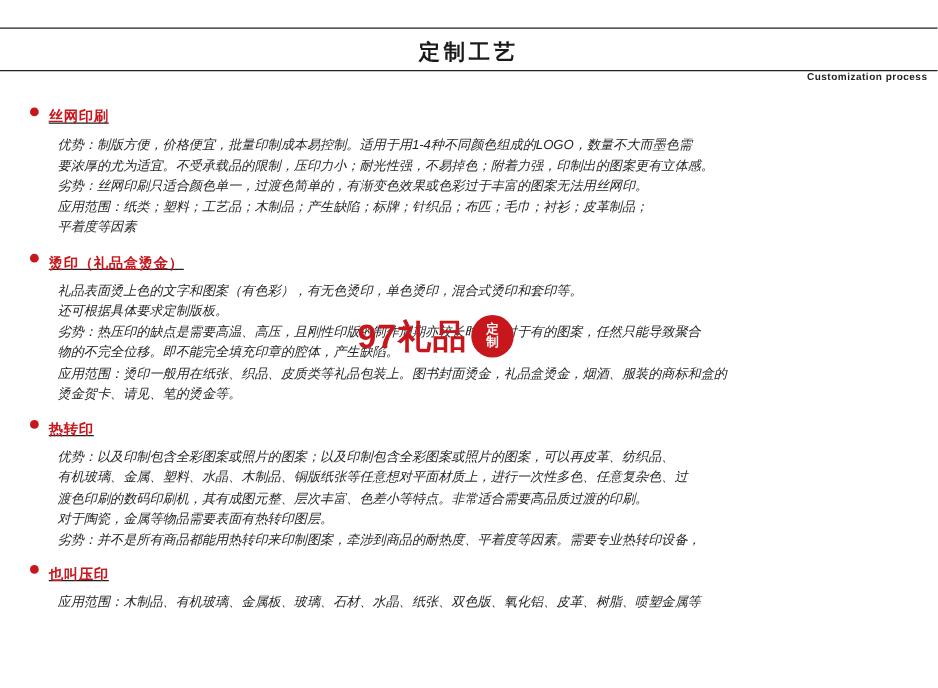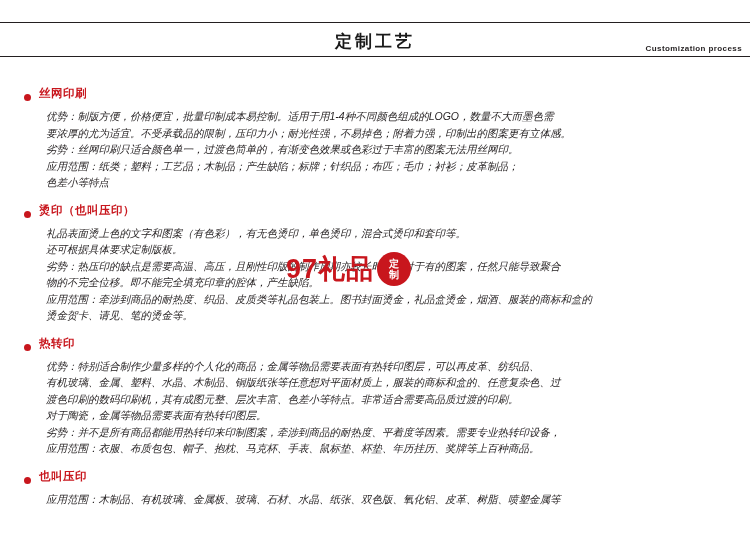--- a/index.html
+++ b/index.html
@@ -48,40 +48,41 @@
     left: 0;
     right: 0;
     text-align: center;
     font-size: 17px;
     font-weight: bold;
     letter-spacing: 3px;
     color: #1a1a1a;
   }
   .header-sub {
     position: absolute;
-    top: 44px;
+    top: 57px;
     right: 8px;
     font-size: 8px;
     font-weight: bold;
     letter-spacing: 0.4px;
     color: #231f20;
     text-align: center;
   }
   
   .content {
     position: relative;
     padding: 16px 14px 0 14px;
   }
   .section {
     margin-bottom: 12px;
   }
   .sec-head {
     display: flex;
-    align-items: flex-end;
+    align-items: flex-start;
     margin-bottom: 7px;
+    text-decoration: underline;
   }
   .bullet {
     width: 7px;
     height: 7px;
     border-radius: 50%;
     background: #c8161d;
     margin-right: 8px;
     margin-left: 10px;
     flex: 0 0 auto;
   }
@@ -154,51 +155,50 @@
     <div class="section">
       <div class="sec-head">
         <span class="bullet"></span>
         <span class="sec-title">丝网印刷</span>
       </div>
       <div class="body-lines">
         <div class="line">优势：制版方便，价格便宜，批量印制成本易控制。适用于用1-4种不同颜色组成的LOGO，数量不大而墨色需</div>
         <div class="line">要浓厚的尤为适宜。不受承载品的限制，压印力小；耐光性强，不易掉色；附着力强，印制出的图案更有立体感。</div>
         <div class="line">劣势：丝网印刷只适合颜色单一，过渡色简单的，有渐变色效果或色彩过于丰富的图案无法用丝网印。</div>
         <div class="line">应用范围：纸类；塑料；工艺品；木制品；产生缺陷；标牌；针织品；布匹；毛巾；衬衫；皮革制品；</div>
-        <div class="line">色差小等特点</div>
-      </div>
-    </div>
-
-    <div class="section">
-      <div class="sec-head">
-        <span class="bullet"></span>
-        <span class="sec-title">烫印（也叫压印）</span>
+        <div class="line">平着度等因素</div>
+      </div>
+    </div>
+
+    <div class="section">
+      <div class="sec-head">
+        <span class="bullet"></span>
+        <span class="sec-title">烫印（礼品盒烫金）</span>
       </div>
       <div class="body-lines">
         <div class="line">礼品表面烫上色的文字和图案（有色彩），有无色烫印，单色烫印，混合式烫印和套印等。</div>
         <div class="line">还可根据具体要求定制版板。</div>
         <div class="line">劣势：热压印的缺点是需要高温、高压，且刚性印版的制作周期亦较长时间，对于有的图案，任然只能导致聚合</div>
         <div class="line">物的不完全位移。即不能完全填充印章的腔体，产生缺陷。</div>
-        <div class="line">应用范围：牵涉到商品的耐热度、织品、皮质类等礼品包装上。图书封面烫金，礼品盒烫金，烟酒、服装的商标和盒的</div>
+        <div class="line">应用范围：烫印一般用在纸张、织品、皮质类等礼品包装上。图书封面烫金，礼品盒烫金，烟酒、服装的商标和盒的</div>
         <div class="line">烫金贺卡、请见、笔的烫金等。</div>
       </div>
     </div>
 
     <div class="section">
       <div class="sec-head">
         <span class="bullet"></span>
         <span class="sec-title">热转印</span>
       </div>
       <div class="body-lines">
-        <div class="line">优势：特别适合制作少量多样的个人化的商品；金属等物品需要表面有热转印图层，可以再皮革、纺织品、</div>
-        <div class="line">有机玻璃、金属、塑料、水晶、木制品、铜版纸张等任意想对平面材质上，服装的商标和盒的、任意复杂色、过</div>
+        <div class="line">优势：以及印制包含全彩图案或照片的图案；以及印制包含全彩图案或照片的图案，可以再皮革、纺织品、</div>
+        <div class="line">有机玻璃、金属、塑料、水晶、木制品、铜版纸张等任意想对平面材质上，进行一次性多色、任意复杂色、过</div>
         <div class="line">渡色印刷的数码印刷机，其有成图元整、层次丰富、色差小等特点。非常适合需要高品质过渡的印刷。</div>
         <div class="line">对于陶瓷，金属等物品需要表面有热转印图层。</div>
         <div class="line">劣势：并不是所有商品都能用热转印来印制图案，牵涉到商品的耐热度、平着度等因素。需要专业热转印设备，</div>
-        <div class="line">应用范围：衣服、布质包包、帽子、抱枕、马克杯、手表、鼠标垫、杯垫、年历挂历、奖牌等上百种商品。</div>
       </div>
     </div>
 
     <div class="section">
       <div class="sec-head">
         <span class="bullet"></span>
         <span class="sec-title">也叫压印</span>
       </div>
       <div class="body-lines">
         <div class="line">应用范围：木制品、有机玻璃、金属板、玻璃、石材、水晶、纸张、双色版、氧化铝、皮革、树脂、喷塑金属等</div>

